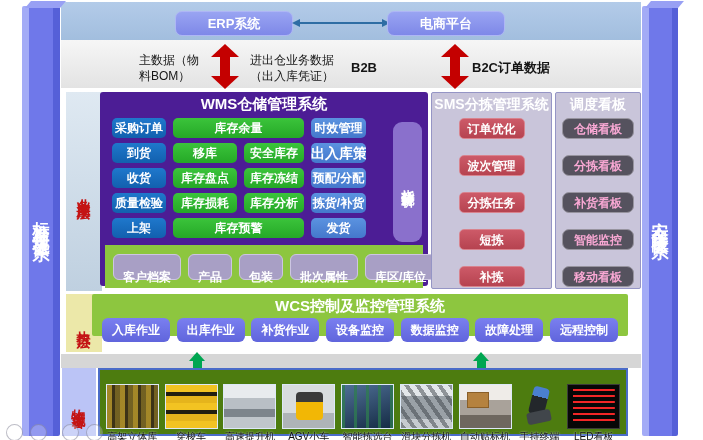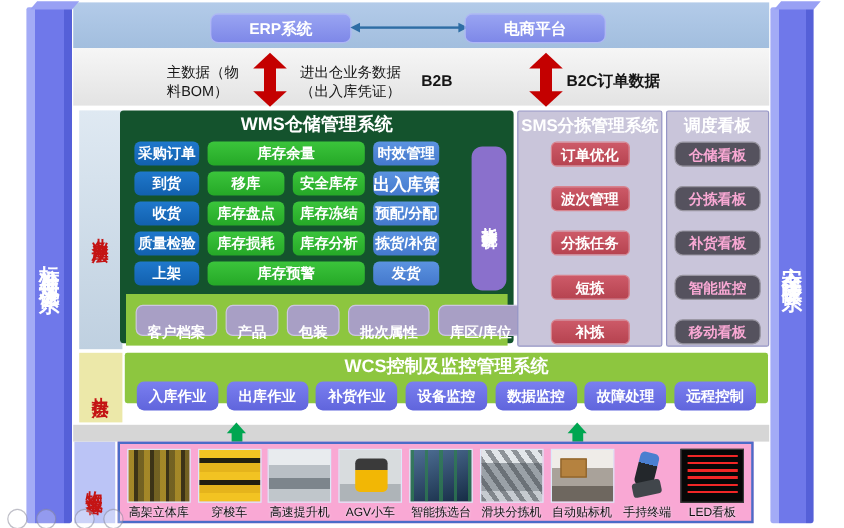--- a/index.html
+++ b/index.html
@@ -32,21 +32,21 @@
   .pillar .vt{writing-mode:vertical-rl;text-orientation:upright;color:#fff;font-weight:bold;font-size:17px;letter-spacing:4px;}
 
   
   .vstrip{position:absolute;display:flex;align-items:center;justify-content:center;}
   .vstrip .vt{writing-mode:vertical-rl;text-orientation:upright;font-weight:bold;color:#c41414;font-size:14px;letter-spacing:2px;}
   .strip-biz{left:66px;top:92px;width:36px;height:199px;background:linear-gradient(180deg,#dfe9f2,#bfd0e0);}
   .strip-exec{left:66px;top:294px;width:36px;height:58px;background:#ece8a9;}
   .strip-logi{left:62px;top:368px;width:34px;height:68px;background:#bbc4f6;}
 
   
-  .wms{position:absolute;left:100px;top:92px;width:328px;height:194px;background:#14532d;border-radius:3px;}
+  .wms{position:absolute;left:100px;top:92px;width:328px;height:194px;background:#4c1d95;border-radius:3px;}
   .panel-title{color:#fff;font-weight:bold;text-align:center;}
   .wms .panel-title{font-size:15px;line-height:24px;height:24px;}
   .wms-grid{position:absolute;left:12px;top:26px;display:grid;grid-template-columns:54px 64px 60px 55px;grid-auto-rows:20px;column-gap:7px;row-gap:5px;}
   .chip{border-radius:5px;color:#fff;font-size:12px;font-weight:bold;text-align:center;line-height:20px;white-space:nowrap;overflow:hidden;}
   .chip.span2{grid-column:span 2;}
   .chip.sm{font-size:14px;}
   .c-deep-blue{background:linear-gradient(180deg,#1f78cc,#1260ae);}
   .c-green{background:linear-gradient(180deg,#3bc43b,#25a827);}
   .c-blue{background:linear-gradient(180deg,#5b93e0,#4478cc);}
   .side-tab{position:absolute;right:6px;top:30px;width:29px;height:120px;background:#8a70cc;border-radius:9px;display:flex;align-items:center;justify-content:center;}
@@ -57,33 +57,33 @@
   
   .lav{position:absolute;top:92px;height:197px;background:#c9c5da;border:1px solid #9595c5;border-radius:2px;box-sizing:border-box;}
   .sms{left:431px;width:121px;}
   .dash{left:555px;width:86px;}
   .lav .panel-title{font-size:14px;line-height:22px;height:22px;}
   .lav-items{display:flex;flex-direction:column;align-items:center;gap:16px;margin-top:3px;}
   .sms-btn{width:66px;height:21px;line-height:21px;border-radius:5px;background:linear-gradient(180deg,#cd5a68,#b64350);border:1px solid #d8838e;box-sizing:border-box;color:#fff;font-size:12px;font-weight:bold;text-align:center;white-space:nowrap;}
   .dash-btn{width:72px;height:21px;line-height:21px;border-radius:7px;background:#55525e;border:1px solid #97949f;box-sizing:border-box;color:#f9a8d4;font-size:12px;font-weight:bold;text-align:center;white-space:nowrap;}
 
   
-  .wcs{position:absolute;left:104px;top:294px;width:536px;height:42px;background:#8dc63f;border-radius:2px;}
+  .wcs{position:absolute;left:92px;top:294px;width:536px;height:42px;background:#8dc63f;border-radius:2px;}
   .wcs .panel-title{font-size:15px;line-height:23px;height:23px;}
   .wcs-items{display:flex;justify-content:space-between;padding:1px 10px 0 10px;}
   .wcs-btn{height:24px;line-height:24px;padding:0 10px;border-radius:6px;background:linear-gradient(180deg,#7a7ff0,#6065dc);color:#fff;font-size:12px;font-weight:bold;white-space:nowrap;}
 
   .grayband2{position:absolute;left:61px;top:354px;width:580px;height:14px;background:#d6d6d6;}
 
   .up-arrow{position:absolute;width:17px;height:17px;}
   .up-arrow::before{content:"";position:absolute;left:4px;top:8px;width:9px;height:9px;background:#00a651;}
   .up-arrow::after{content:"";position:absolute;left:0;top:0;border-left:8.5px solid transparent;border-right:8.5px solid transparent;border-bottom:9px solid #00a651;}
 
   
-  .equip{position:absolute;left:98px;top:368px;width:530px;height:68px;background:#f9a8d4;border:2px solid #4b6cc8;box-sizing:border-box;display:flex;justify-content:space-evenly;align-items:flex-start;padding-top:4px;}
+  .equip{position:absolute;left:98px;top:368px;width:530px;height:68px;background:#4d7c0f;border:2px solid #4b6cc8;box-sizing:border-box;display:flex;justify-content:space-evenly;align-items:flex-start;padding-top:14px;}
   .eq{display:flex;flex-direction:column;align-items:center;}
   .eq-label{font-size:10px;color:#101010;margin-top:1px;white-space:nowrap;text-shadow:0 0 2px #eaf2fb;}
   .photo{width:53px;height:45px;border:1px solid #dde9f8;box-sizing:border-box;position:relative;}
   .ph-racking{background:linear-gradient(rgba(25,25,35,.28),rgba(25,25,35,.28)),repeating-linear-gradient(90deg,#d9b22a 0 5px,#4a3d12 5px 8px,#957d22 8px 13px);}
   .ph-shuttle{background:repeating-linear-gradient(180deg,#f2c322 0 7px,#221f10 7px 11px,#e5b41c 11px 18px);}
   .ph-hoist{background:linear-gradient(180deg,#e8ebee 0 30%,#b9bfc5 30% 55%,#7d858c 55% 75%,#c0c6cb 75%);}
   .ph-agv{background:linear-gradient(180deg,#d8dcde 0 65%,#aeb4b8 65%);overflow:hidden;}
   .ph-agv::after{content:"";position:absolute;left:13px;top:7px;width:27px;height:28px;background:linear-gradient(180deg,#3a3a3a 0 35%,#f2b705 35%);border-radius:4px;}
   .ph-picking{background:repeating-linear-gradient(90deg,rgba(46,125,80,.75) 0 3px,transparent 3px 12px),linear-gradient(160deg,#4f7096,#152b44);}
   .ph-sorter{background:repeating-linear-gradient(55deg,rgba(60,66,72,.5) 0 4px,transparent 4px 9px),linear-gradient(180deg,#e2e6e9 0 25%,#9aa1a7 25% 80%,#c6cbd0 80%);}

